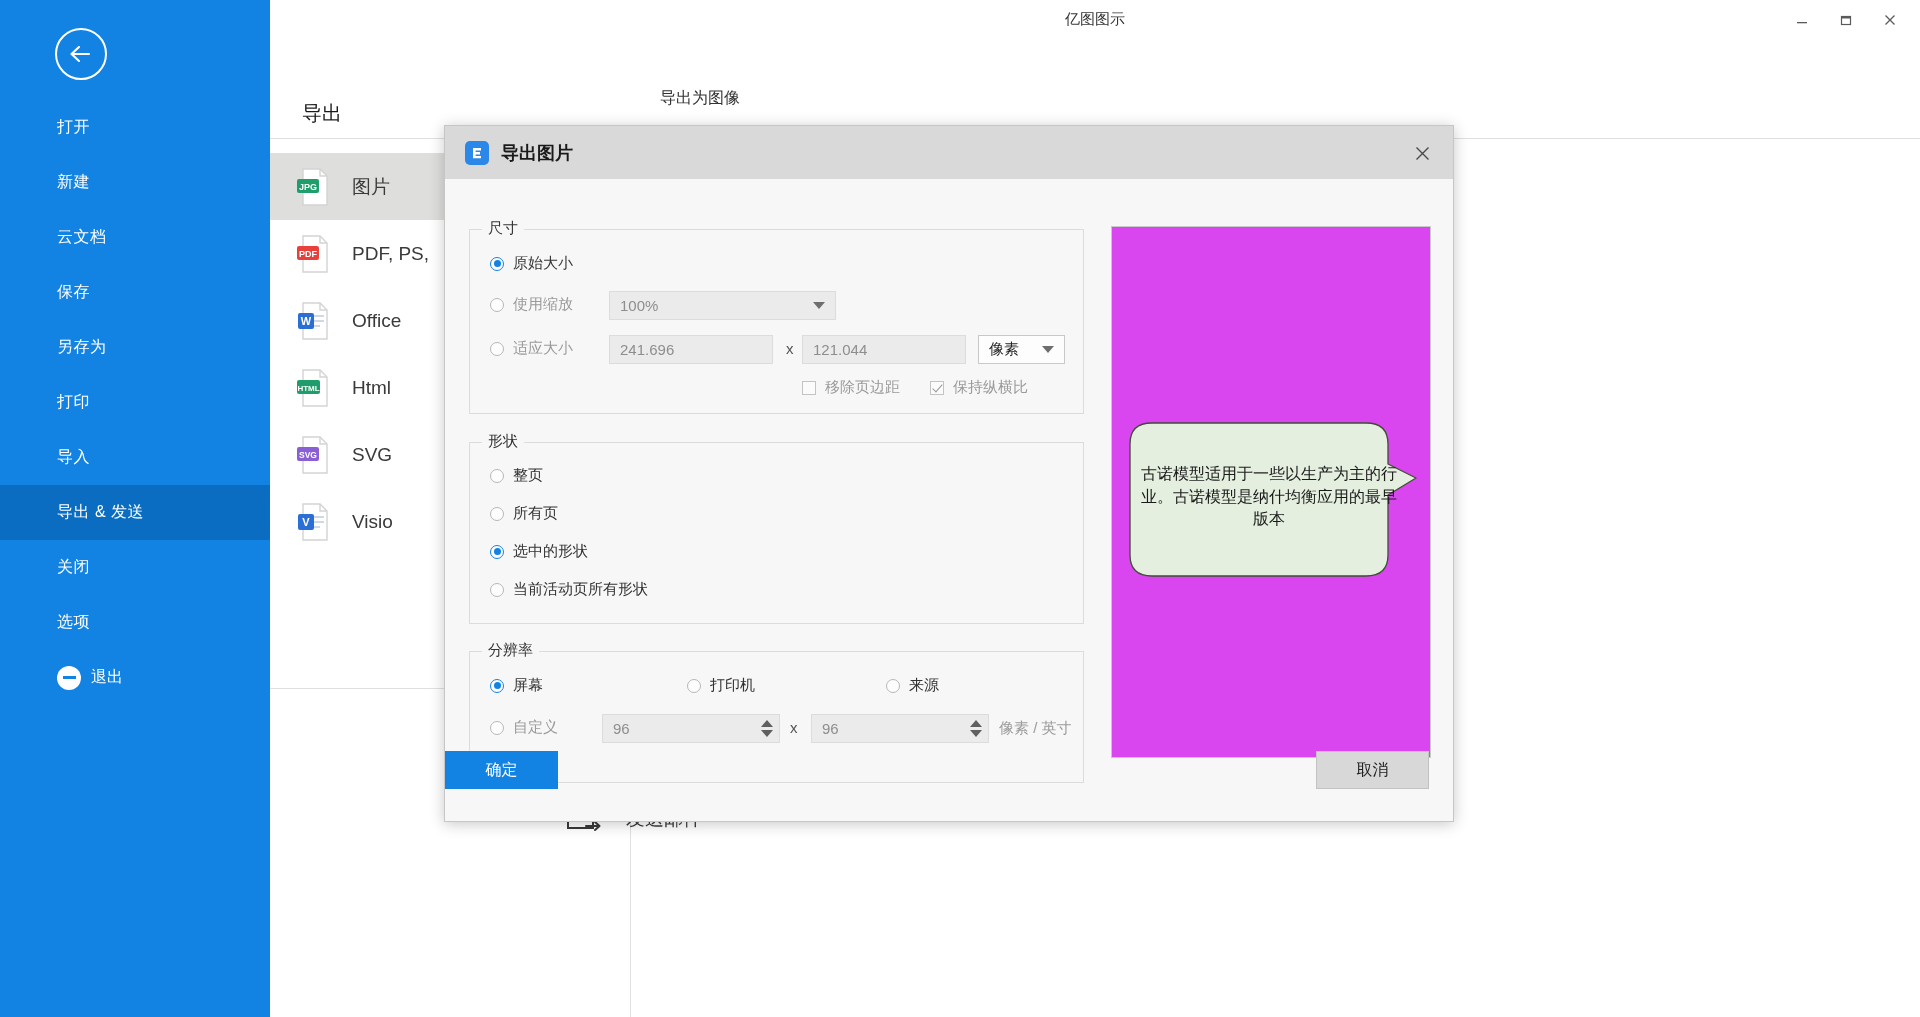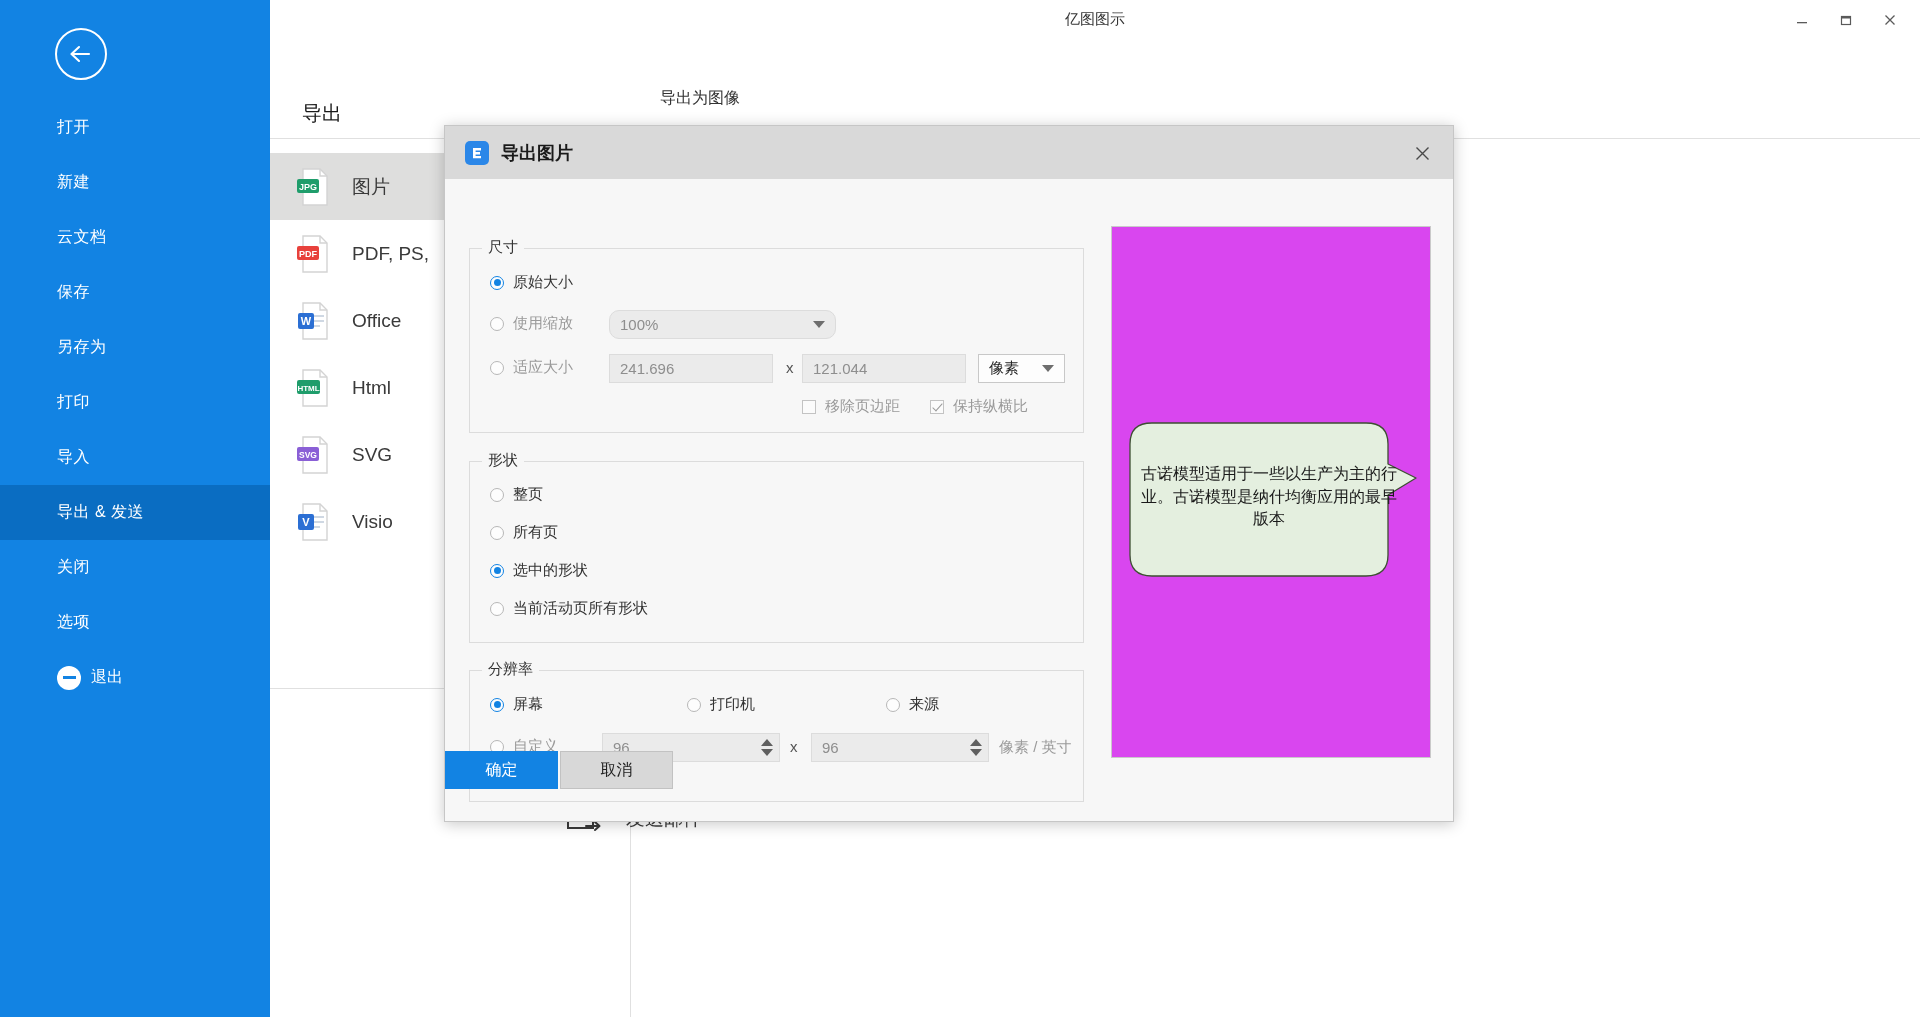--- a/index.html
+++ b/index.html
@@ -174,21 +174,20 @@
     color: #4a4a4a; cursor: pointer;
   }
 
   .dialog-body { position: relative; height: 644px; }
 
   
   .fset {
     position: absolute;
     border: 1px solid #dcdcdc;
     background: transparent;
-    margin-top: 19px;
   }
   .fset-legend {
     position: absolute; top: -11px; left: 12px;
     background: #f7f7f7; padding: 0 6px;
     font-size: 15px; color: #333;
   }
 
   #fset-size  { left: 24px; top: 50px;  width: 615px; height: 185px; }
   #fset-shape { left: 24px; top: 263px; width: 615px; height: 182px; padding-left: 29px; }
   #fset-res   { left: 24px; top: 472px; width: 615px; height: 132px; }
@@ -273,21 +272,21 @@
     width: 298px; height: 163px;
   }
   .callout-text {
     position: absolute; left: 18px; top: 44px; width: 262px;
     font-size: 16px; color: #1a1a1a; line-height: 1.42;
     text-align: center;
   }
 
   .dialog-buttons {
     position: absolute; left: 0; right: 0; bottom: 34px;
-    display: flex; justify-content: flex-start; gap: 2px;
+    display: flex; justify-content: space-between; gap: 32px;
     padding-right: 24px;
   }
   .btn {
     width: 113px; height: 38px;
     display: flex; align-items: center; justify-content: center;
     font-size: 16px; cursor: pointer; border: 1px solid transparent;
   }
   .btn-primary { background: #1283e3; color: #ffffff; }
   .btn-secondary { background: #d8d8d8; color: #222; border-color: #c2c2c2; }
 </style>
@@ -498,21 +497,21 @@
 
         <div class="opt-row" style="position:absolute; left:20px; top:24px;">
           <span class="radio checked"></span>
           <span class="opt-label">原始大小</span>
         </div>
 
         <div class="opt-row" style="position:absolute; left:20px; top:65px;">
           <span class="radio"></span>
           <span class="opt-label dim">使用缩放</span>
         </div>
-        <div class="select" style="position:absolute; left:139px; top:61px; width:227px;border-radius:10px;">
+        <div class="select" style="position:absolute; left:139px; top:61px; width:227px;">
           <span>100%</span>
           <span class="sel-arrow"></span>
         </div>
 
         <div class="opt-row" style="position:absolute; left:20px; top:109px;">
           <span class="radio"></span>
           <span class="opt-label dim">适应大小</span>
         </div>
         <div class="field" style="position:absolute; left:139px; top:105px; width:164px;">
           <span>241.696</span>

